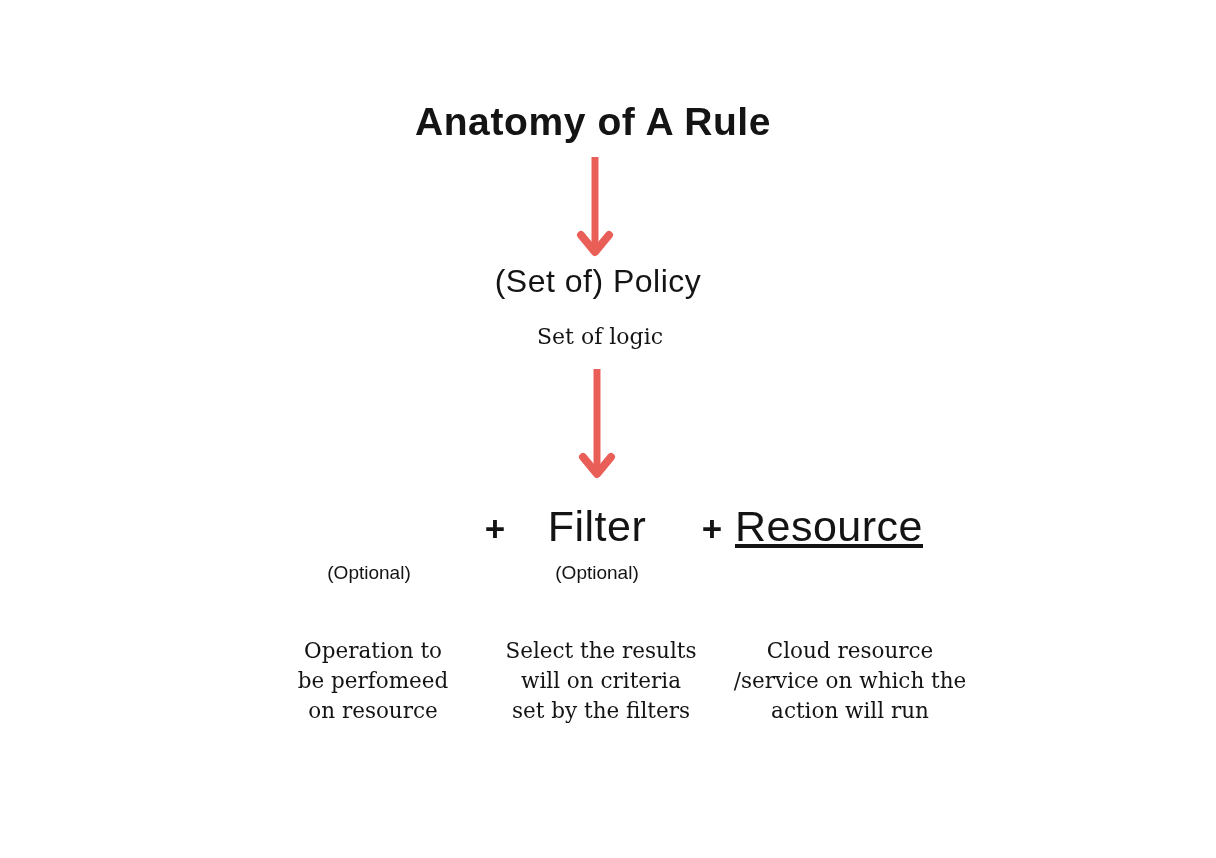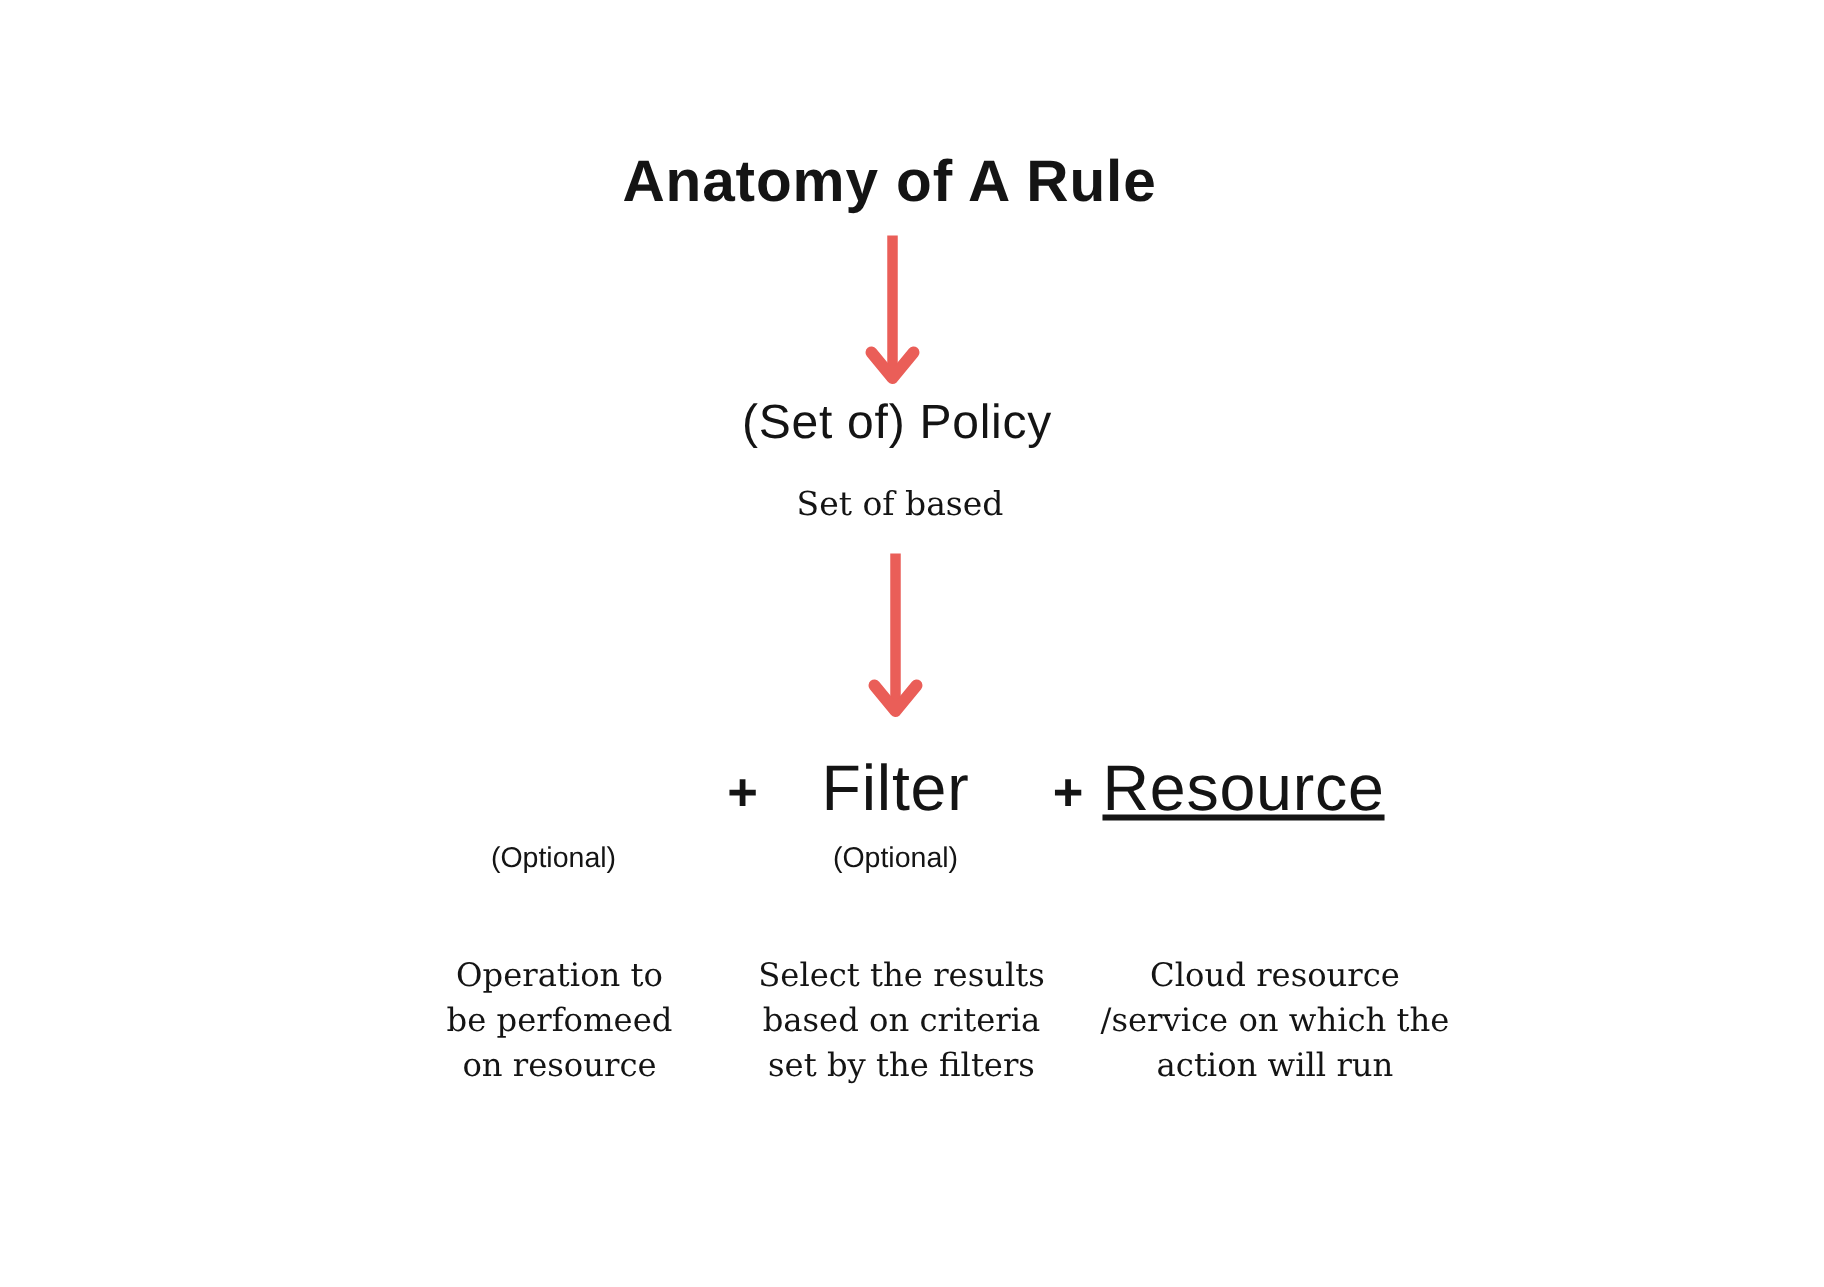--- a/index.html
+++ b/index.html
@@ -82,38 +82,38 @@
 <div class="canvas">
 
   <h1 class="abs title">Anatomy of A Rule</h1>
 
   <svg class="arrow-svg arrow-1" width="40" height="104" viewBox="0 0 40 104" aria-hidden="true">
     <line x1="20" y1="2" x2="20" y2="93" stroke="#ea5e58" stroke-width="7"></line>
     <polyline points="6,80 20,97 34,80" fill="none" stroke="#ea5e58" stroke-width="8" stroke-linecap="round" stroke-linejoin="round"></polyline>
   </svg>
 
   <div class="abs policy-label">(Set of) Policy</div>
-  <div class="abs policy-sublabel">Set of based</div>
+  <div class="abs policy-sublabel">Set of logic</div>
 
   <svg class="arrow-svg arrow-2" width="40" height="114" viewBox="0 0 40 114" aria-hidden="true">
     <line x1="20" y1="2" x2="20" y2="103" stroke="#ea5e58" stroke-width="7"></line>
     <polyline points="6,90 20,107 34,90" fill="none" stroke="#ea5e58" stroke-width="8" stroke-linecap="round" stroke-linejoin="round"></polyline>
   </svg>
 
   <div class="abs plus plus-1">+</div>
   <div class="abs comp-label comp-filter">Filter</div>
   <div class="abs plus plus-2">+</div>
   <div class="abs comp-label comp-resource">Resource</div>
 
   <div class="abs optional optional-action">(Optional)</div>
   <div class="abs optional optional-filter">(Optional)</div>
 
   <div class="abs desc desc-action">Operation to
 be perfomeed
 on resource</div>
   <div class="abs desc desc-filter">Select the results
-based on criteria
+will on criteria
 set by the filters</div>
   <div class="abs desc desc-resource">Cloud resource
 /service on which the
 action will run</div>
 
 </div>
 
 </body></html>

